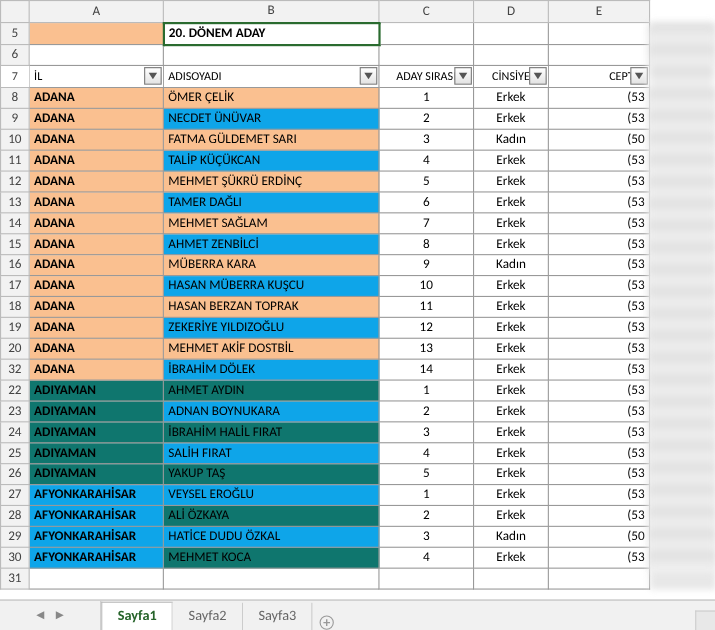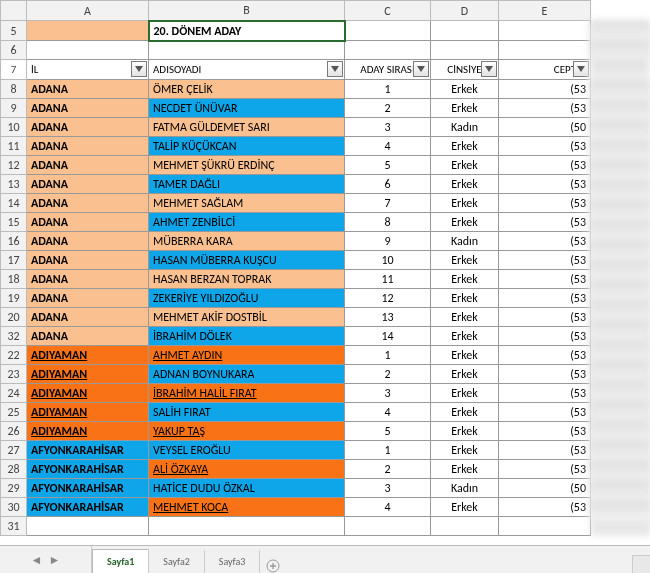--- a/index.html
+++ b/index.html
@@ -34,21 +34,21 @@
     .colhdr { height: 20px; }
     .rowhdr { width: 26px; }
 
     .title-cell {
       border: 2px solid #2a6b2f;
       background: #fff;
       font-weight: bold;
       padding: 2px 4px;
     }
     .orange-a { background: #fac090; }
-    .orange-b { background: #f97316; text-decoration: underline; }
+    .orange-b { background: #0f766e; }
     .blue-a   { background: #0ea5e9; }
 
     td.il { font-weight: bold; padding: 2px 4px; }
     td.name { padding: 2px 4px; }
     td.center { text-align: center; }
     td.right { text-align: right; padding-right: 4px; }
     td.empty { background: #fff; }
 
     .hdr-row td {
       background: #fff;
@@ -103,21 +103,21 @@
       height: 100%;
       border-right: 1px solid #ccc;
       display: flex;
       align-items: center;
       justify-content: center;
       gap: 6px;
       color: #888;
     }
     .tab {
       padding: 5px 14px 5px 14px;
-      font-size: 10px;
+      font-size: 13px;
       color: #666;
       border-right: 1px solid #ccc;
       background: #f1f1f1;
       position: relative;
     }
     .tab.active {
       background: #fff;
       color: #27642b;
       font-weight: bold;
       border-top: 1px solid #bbb;

